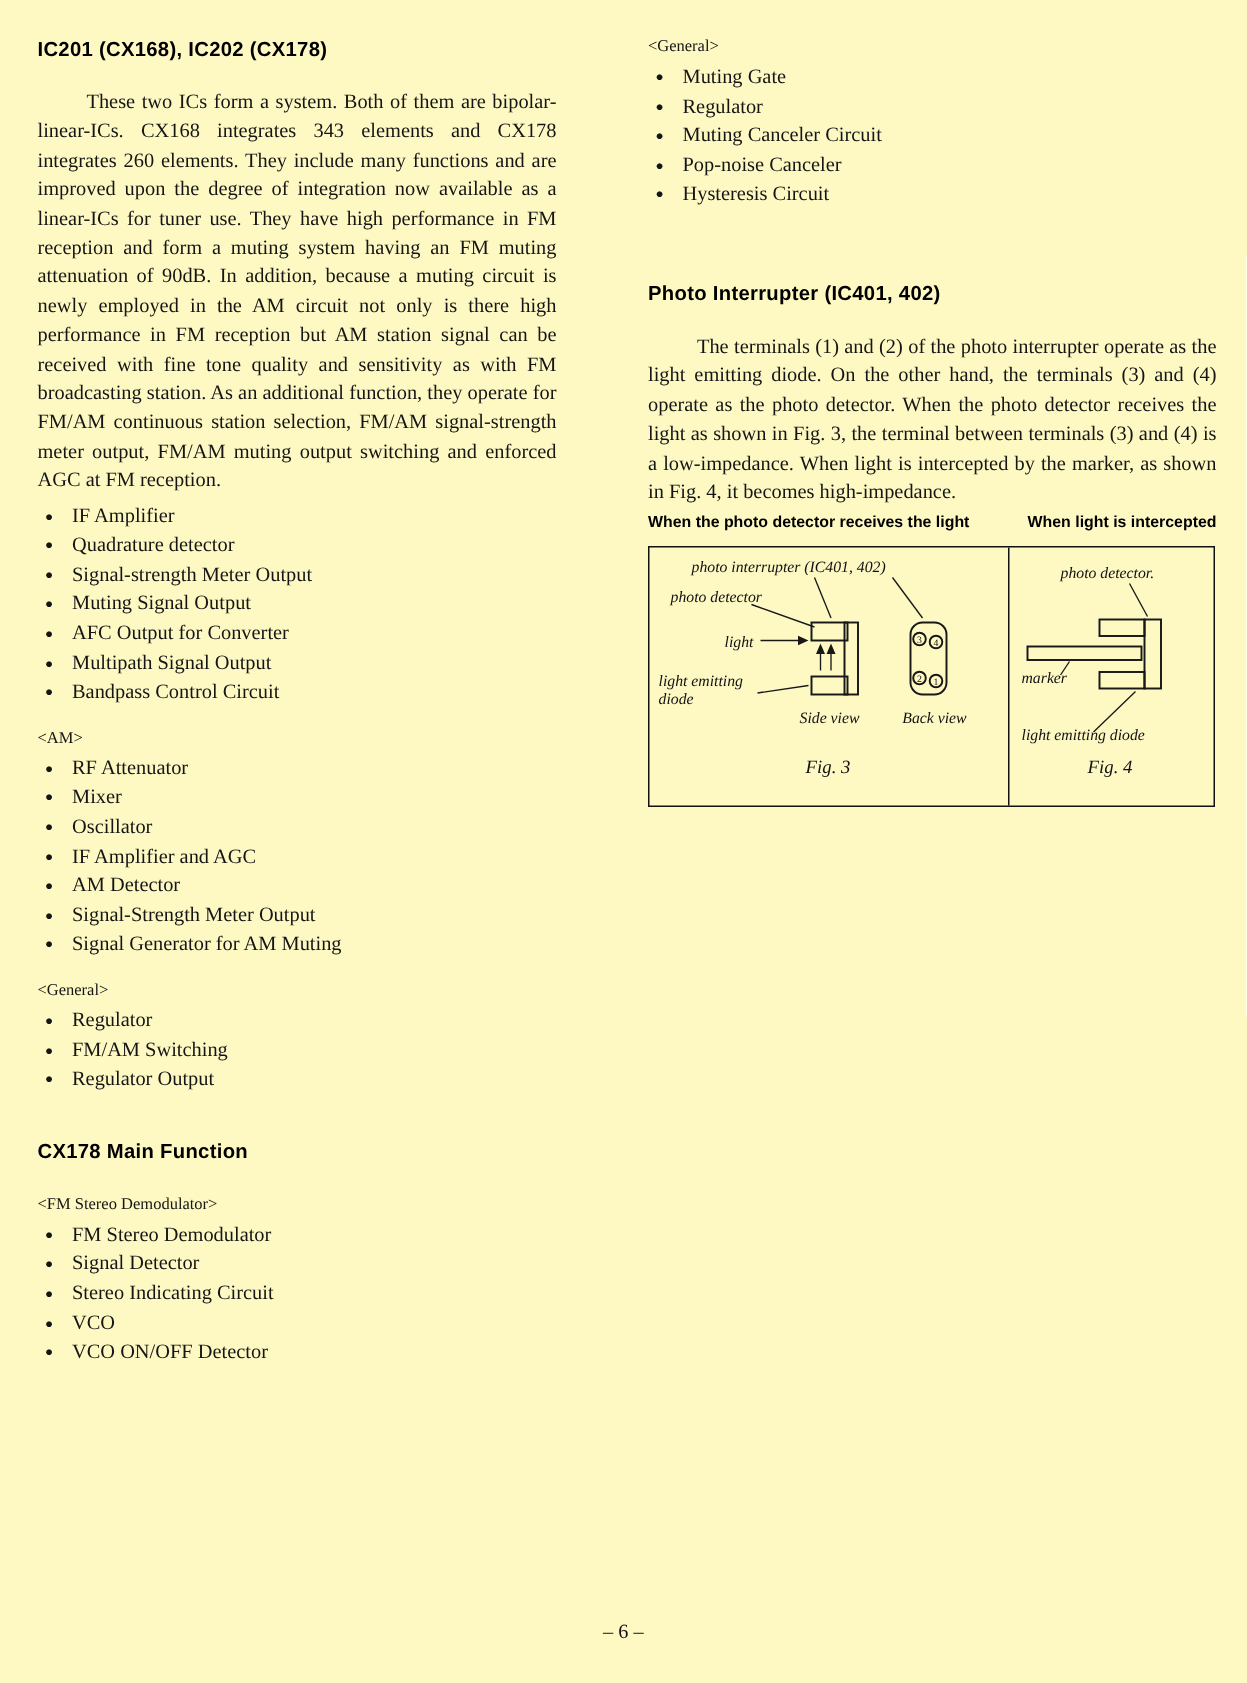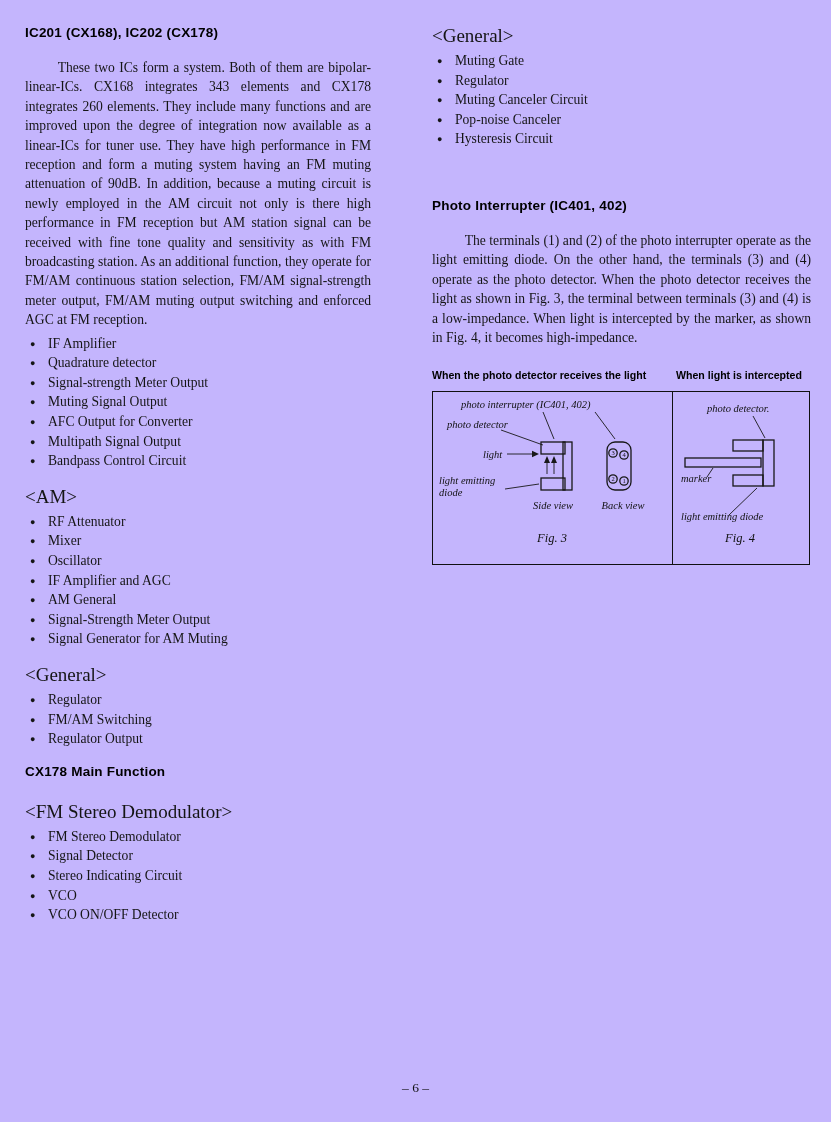--- a/index.html
+++ b/index.html
@@ -1,60 +1,60 @@
 <!DOCTYPE html>
 <html><head>
 <meta charset="utf-8">
 <style>
   * { margin:0; padding:0; box-sizing:border-box; }
   html,body { background:#ffffff; }
   .page {
     position:relative;
     width:831px; height:1122px;
-    background:#c4b5fd;
+    background:#fef9c3;
     color:#151515;
     font-family:"Liberation Serif", serif;
     overflow:hidden;
   }
   .col { position:absolute; top:25px; }
   .col-left  { left:25px;  width:346px; }
   .col-right { left:432px; width:379px; }
 
   .heading {
     font-family:"Liberation Sans", sans-serif;
     font-weight:700; font-size:13.5px; color:#000;
     letter-spacing:0.2px;
   }
   .body-par {
     font-size:13.6px; line-height:19.4px;
     text-align:justify; text-indent:2.4em;
     margin-top:18px;
   }
-  .sub-label { font-size:19px; margin-top:22px; }
+  .sub-label { font-size:11px; margin-top:22px; }
   .mt-sec   { margin-top:36px; }
-  .mt-sec2  { margin-top:14px; }
+  .mt-sec2  { margin-top:30px; }
   .mt-photo { margin-top:48px; }
 
   ul.bullet-list { list-style:none; margin-top:5px; }
   li.bullet-item {
     display:flex; align-items:baseline;
     font-size:13.6px; line-height:18.6px;
   }
   .bullet {
     flex:0 0 18px; margin-left:5px;
     font-size:9px; position:relative; top:-1px;
   }
 
   .fig-captions {
-    display:flex; margin-top:22px;
+    display:flex; margin-top:5px;
     font-family:"Liberation Sans", sans-serif;
     font-weight:700; font-size:10.6px; color:#000;
   }
   .fig-caption-left  { width:244px; }
-  .fig-caption-right { flex:1; }
+  .fig-caption-right { flex:1;text-align:right; }
 
   .figure-box {
     margin-top:10px;
     width:378px; height:174px;
     border:1.5px solid #111;
     display:flex;
   }
   .fig-panel { position:relative; }
   .fig-panel.fig3 { width:240px; border-right:1.5px solid #111; }
   .fig-panel.fig4 { flex:1; }
@@ -144,21 +144,21 @@
           <span>Oscillator</span>
         </li>
 
         <li class="bullet-item">
           <span class="bullet">●</span>
           <span>IF Amplifier and AGC</span>
         </li>
 
         <li class="bullet-item">
           <span class="bullet">●</span>
-          <span>AM General</span>
+          <span>AM Detector</span>
         </li>
 
         <li class="bullet-item">
           <span class="bullet">●</span>
           <span>Signal-Strength Meter Output</span>
         </li>
 
         <li class="bullet-item">
           <span class="bullet">●</span>
           <span>Signal Generator for AM Muting</span>

